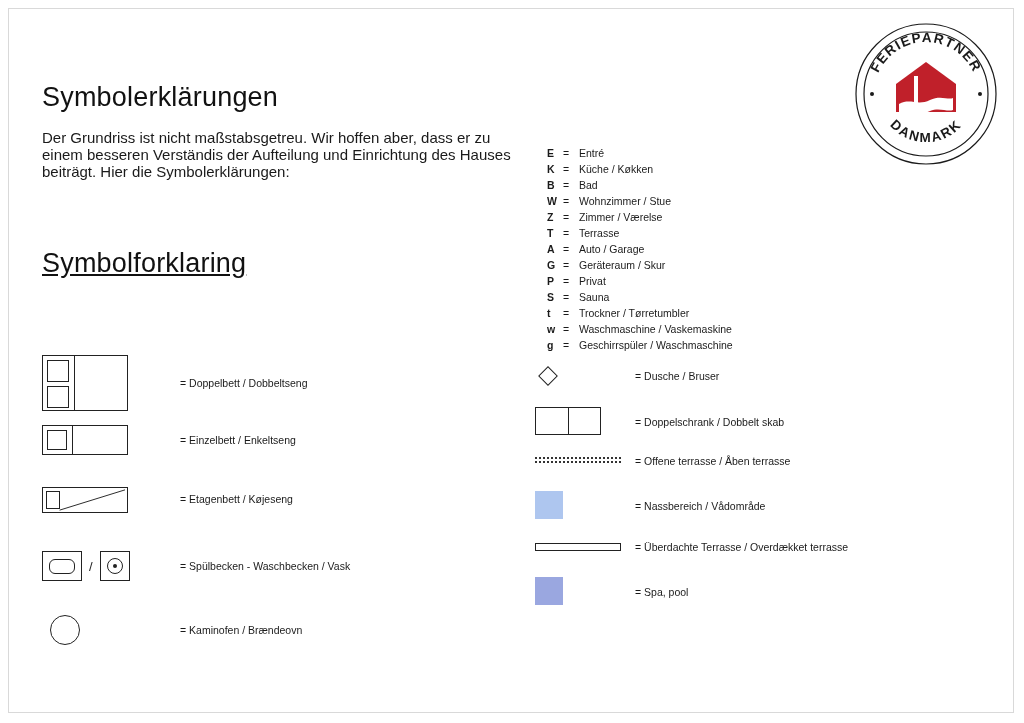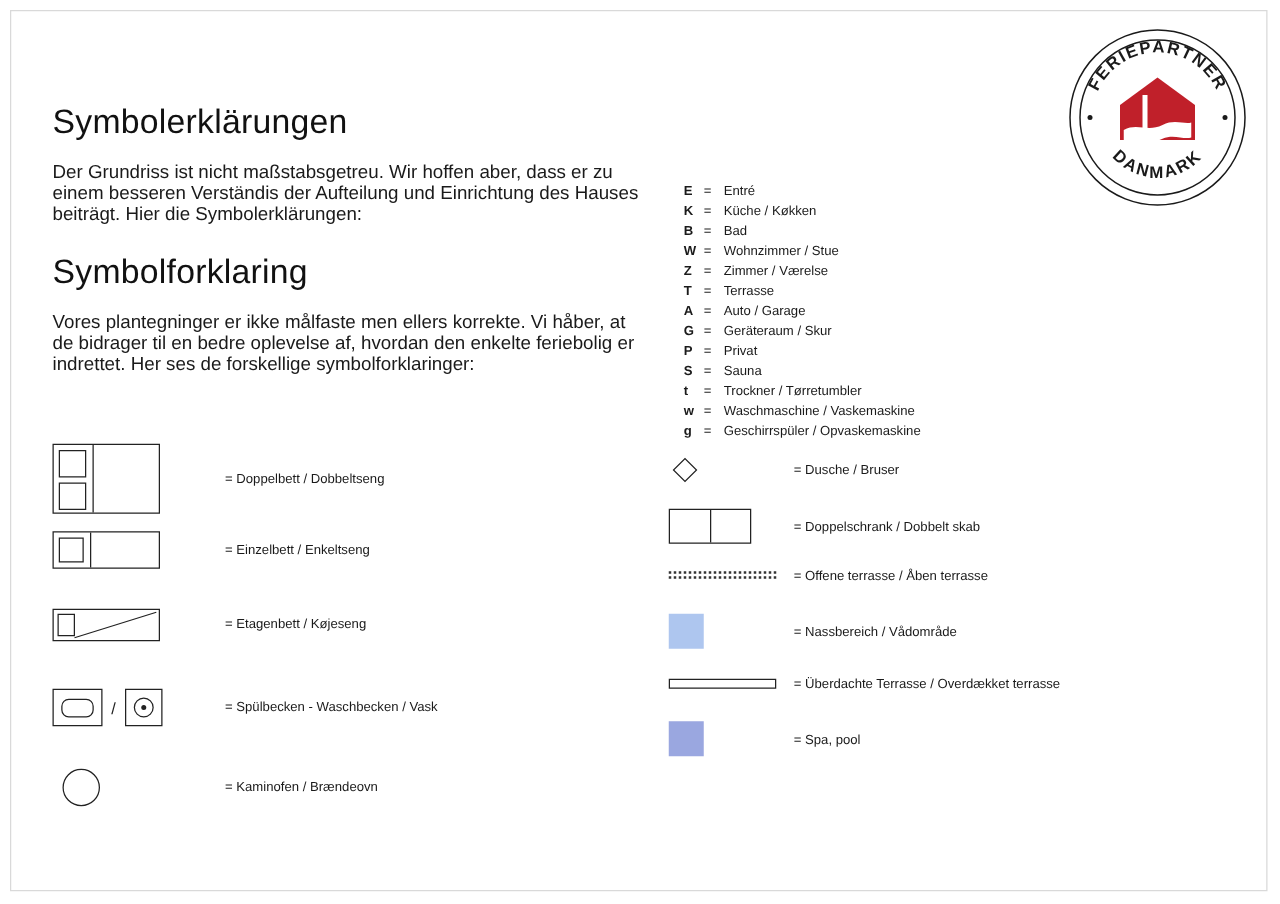--- a/index.html
+++ b/index.html
@@ -45,21 +45,22 @@
     width: 470px;
   }
   h1.title {
     font-size: 27px;
     font-weight: normal;
     margin: 0 0 16px 0;
     letter-spacing: 0.2px;
     color: #111;
   }
   h1.title.second {
-    margin-top: 22px;
+    margin-top: 68px;
+    text-decoration: underline;
   }
   p.intro {
     font-size: 15px;
     line-height: 17px;
     margin: 0;
     color: #1a1a1a;
   }
 
   
   .sym-list {
@@ -351,21 +352,20 @@
       </text>
       <circle cx="20" cy="74" r="2" fill="#1a1a1a"></circle>
       <circle cx="128" cy="74" r="2" fill="#1a1a1a"></circle>
     </svg>
   </div>
 
   <div class="left-col">
     <h1 class="title">Symbolerklärungen</h1>
     <p class="intro">Der Grundriss ist nicht maßstabsgetreu. Wir hoffen aber, dass er zu einem besseren Verständis der Aufteilung und Einrichtung des Hauses beiträgt. Hier die Symbolerklärungen:</p>
     <h1 class="title second">Symbolforklaring</h1>
-    <p class="intro">Vores plantegninger er ikke målfaste men ellers korrekte. Vi håber, at de bidrager til en bedre oplevelse af, hvordan den enkelte feriebolig er indrettet. Her ses de forskellige symbolforklaringer:</p>
   </div>
 
   <div class="sym-list">
 
     <div class="sym-row" style="height:70px;">
       <div class="glyph">
         <div class="bed-double">
             <div class="divider"></div>
           </div>
       </div>
@@ -449,21 +449,21 @@
     <div class="abbr-row">
       <span class="abbr-key">S</span><span class="abbr-eq">=</span><span>Sauna</span>
     </div>
     <div class="abbr-row">
       <span class="abbr-key">t</span><span class="abbr-eq">=</span><span>Trockner / Tørretumbler</span>
     </div>
     <div class="abbr-row">
       <span class="abbr-key">w</span><span class="abbr-eq">=</span><span>Waschmaschine / Vaskemaskine</span>
     </div>
     <div class="abbr-row">
-      <span class="abbr-key">g</span><span class="abbr-eq">=</span><span>Geschirrspüler / Opvaskemaskine</span>
+      <span class="abbr-key">g</span><span class="abbr-eq">=</span><span>Geschirrspüler / Waschmaschine</span>
     </div>
   </div>
 
   <div class="right-syms">
 
     <div class="rs-row">
       <div class="glyph">
         <div class="shower-diamond"></div>
       </div>
       <div class="caption" style="top:5px;">= Dusche / Bruser</div>

